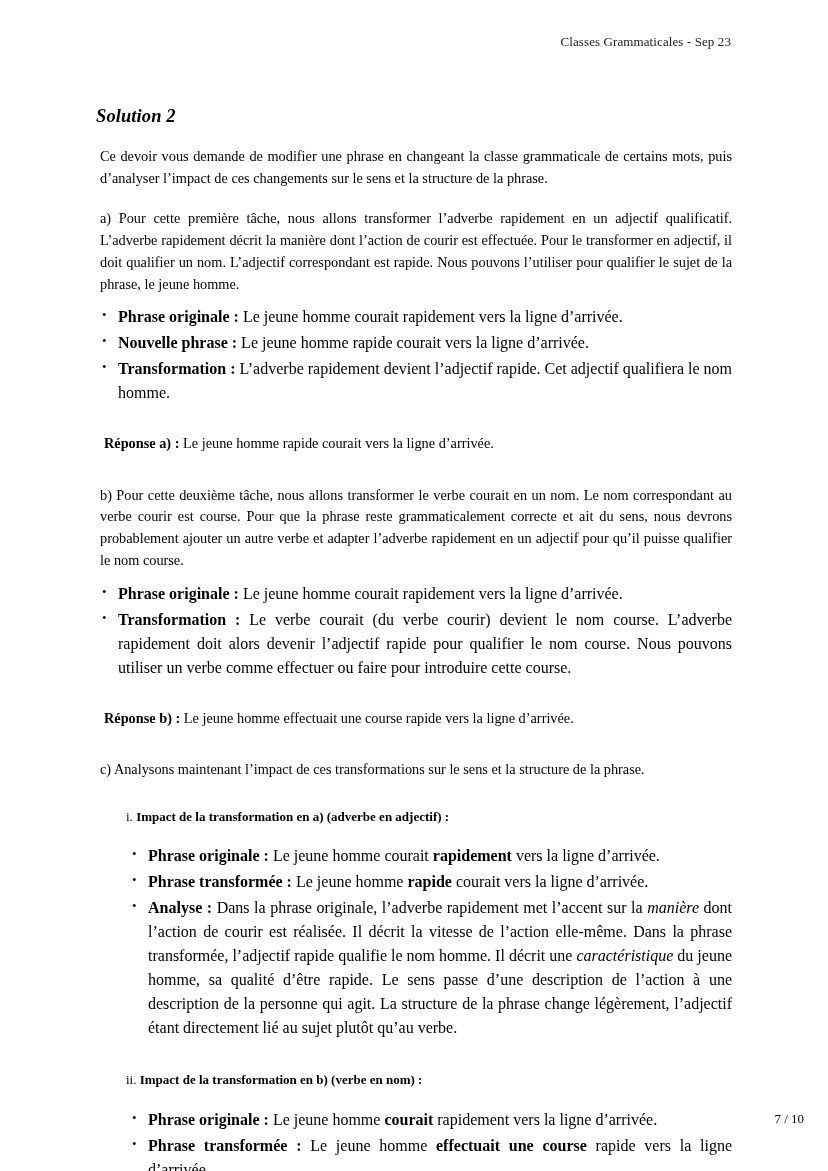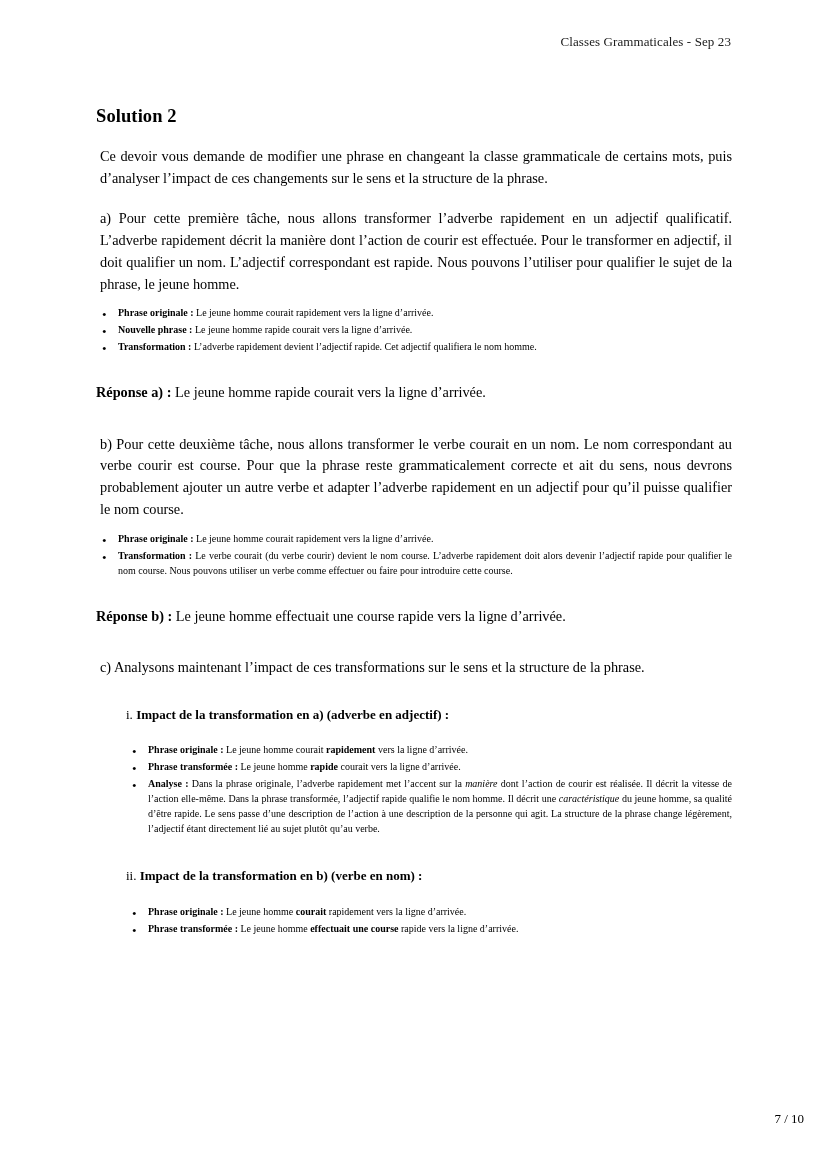--- a/index.html
+++ b/index.html
@@ -29,55 +29,56 @@
     letter-spacing: 0.1px;
     margin-top: 6px;
     margin-right: 1px;
   }
   .title {
     font-size: 18.5px;
     font-weight: bold;
     margin-top: 56px;
     margin-bottom: 0;
     letter-spacing: 0.1px;
+    font-style: italic;
   }
   p.para {
     font-size: 14.3px;
     line-height: 1.52;
     text-align: justify;
     margin: 19px 0 0 4px;
     hyphens: auto;
   }
   .bullets {
     list-style: none;
     margin: 10px 0 0 0;
     padding: 0;
   }
   .bullets li {
     position: relative;
-    font-size: 10px;
+    font-size: 16px;
     line-height: 1.5;
     text-align: justify;
     padding-left: 22px;
     margin-top: 2px;
   }
   .bullets li:first-child {
     margin-top: 0;
   }
   .bullets li::before {
     content: "•";
     position: absolute;
     left: 6px;
     top: 0;
     font-size: 13px;
   }
   .answer {
     font-size: 14.3px;
     line-height: 1.5;
-    margin: 28px 0 0 0;
+    margin: 28px 0 0 8px;
   }
   .answer .lead {
     font-weight: bold;
   }
   .sub-head {
     font-size: 13px;
     line-height: 1.5;
     margin: 26px 0 0 30px;
   }
   .sub-head .num {

